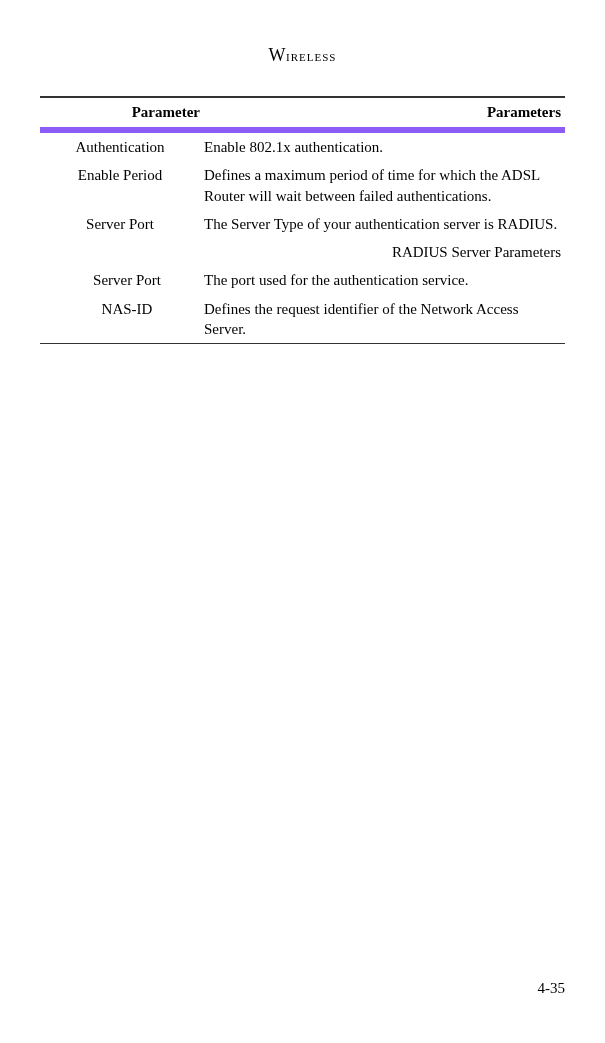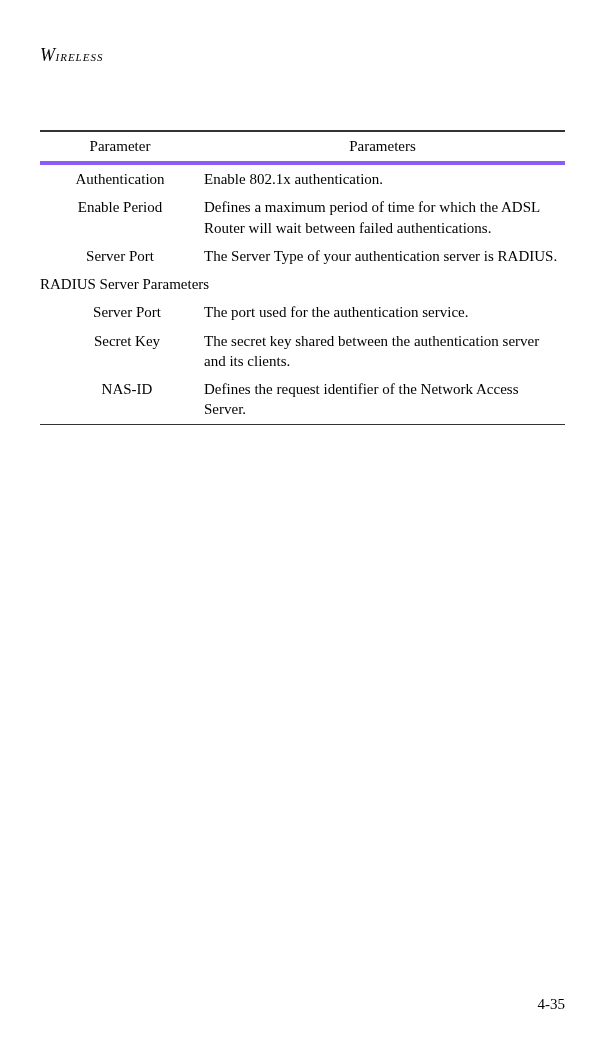--- a/index.html
+++ b/index.html
@@ -14,72 +14,72 @@
       position: relative;
       box-sizing: border-box;
     }
     .page {
       padding: 45px 40px 30px 40px;
       box-sizing: border-box;
       height: 100%;
       position: relative;
     }
     .section-header {
-      text-align: left;
-      font-style: italic;
+      text-align: center;
       font-size: 14px;
       letter-spacing: 0.5px;
-      margin-bottom: 64px;
+      margin-bottom: 30px;
     }
     .section-header .cap {
       font-size: 18px;
     }
     .section-header .small {
       font-size: 11px;
       letter-spacing: 1px;
     }
     table.param-table {
       width: 100%;
       border-collapse: collapse;
       border-top: 2px solid #333;
       border-bottom: 1px solid #333;
       margin-top: 0;
     }
     table.param-table thead tr th {
-      text-align: center;
-      font-weight: normal;
+      text-align: right;
+      font-weight: bold;
       font-style: normal;
       font-size: 15px;
       padding: 6px 4px 6px 0;
-      border-bottom: 4px solid #8b5cf6;
+      border-bottom: 6px solid #8b5cf6;
       vertical-align: bottom;
     }
     table.param-table th.col-param {
       width: 146px;
     }
     table.param-table tbody td {
       vertical-align: top;
       padding: 4px 4px 4px 0;
       line-height: 1.35;
     }
     table.param-table tbody td.param {
       width: 146px;
       text-align: center;
     }
     table.param-table tbody td.subhead {
       
       padding-top: 4px;
       padding-bottom: 4px;
+      text-align: right;
     }
     table.param-table tbody td.indent {
       padding-left: 14px;
     }
     .page-number {
       position: absolute;
-      bottom: 30px;
+      bottom: 46px;
       right: 40px;
       font-size: 15px;
     }
   </style>
 </head>
 <body>
 
 <div class="page">
   <div class="section-header">
     <span class="cap">W</span><span class="small">IRELESS</span>
@@ -106,24 +106,20 @@
         <td>The Server Type of your authentication server is RADIUS.</td>
       </tr>
       <tr>
         <td colspan="2" class="subhead">RADIUS Server Parameters</td>
       </tr>
       <tr>
         <td class="param indent">Server Port</td>
         <td>The port used for the authentication service.</td>
       </tr>
       <tr>
-        <td class="param indent">Secret Key</td>
-        <td>The secret key shared between the authentication server and its clients.</td>
-      </tr>
-      <tr>
         <td class="param indent">NAS-ID</td>
         <td>Defines the request identifier of the Network Access Server.</td>
       </tr>
     </tbody>
   </table>
 
   <div class="page-number">4-35</div>
 </div>
 
 </body></html>

